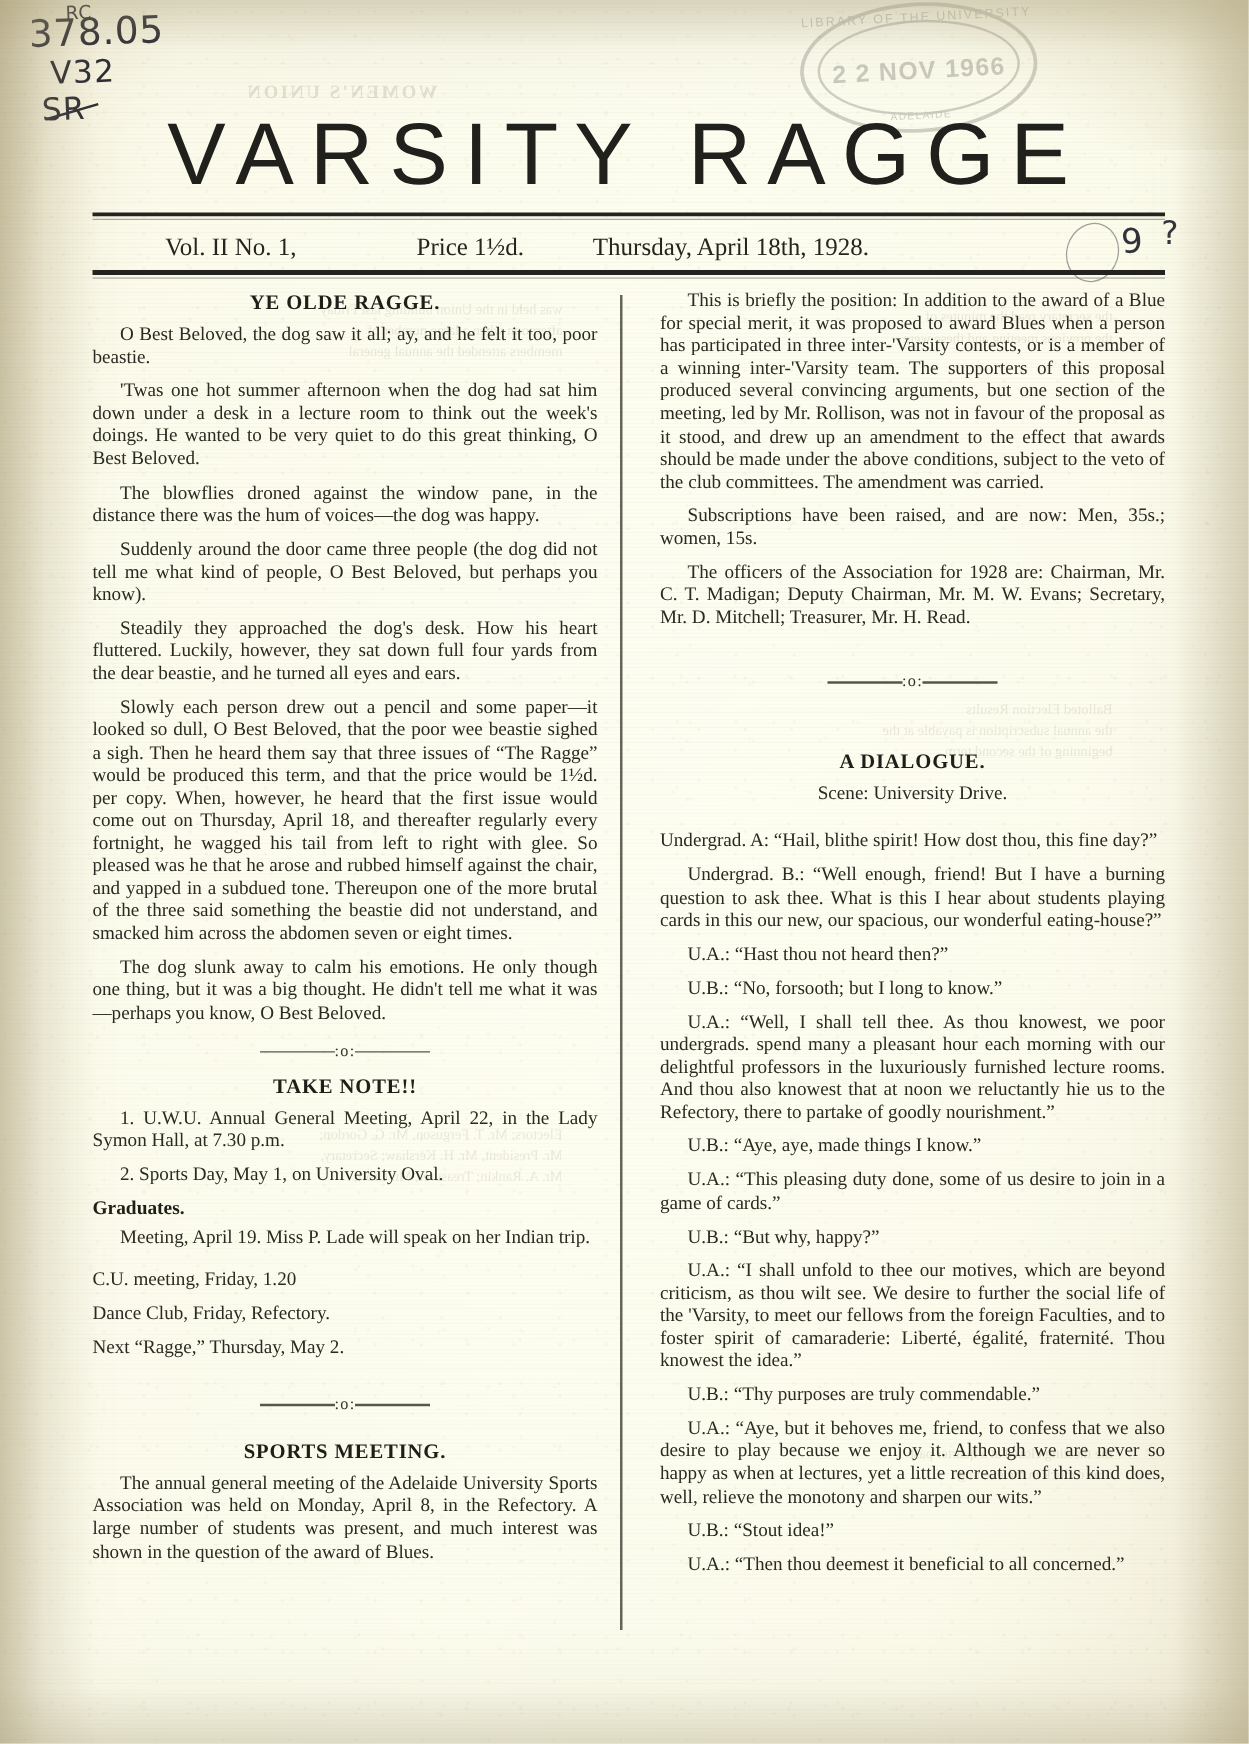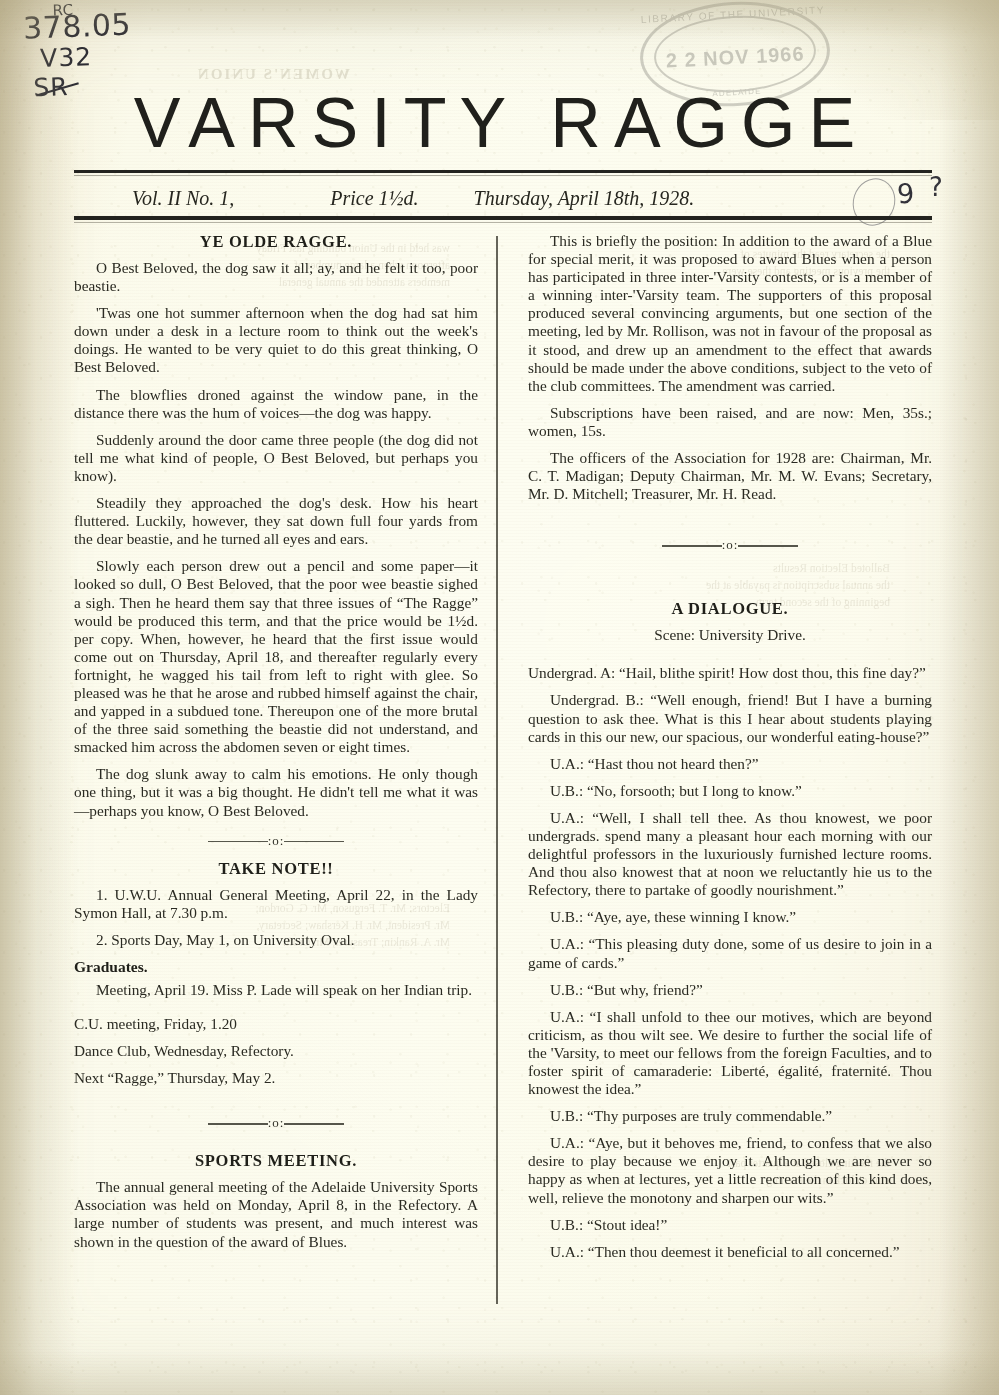--- a/index.html
+++ b/index.html
@@ -96,21 +96,21 @@
     letter-spacing:13px;
     color:#20201c;
     line-height:1;
     white-space:nowrap;
   }
   #rule1{position:absolute;left:74px;top:170px;width:858px;height:3px;background:#23231f;}
   #rule1b{position:absolute;left:74px;top:175px;width:858px;height:1px;background:#6d6a5c;opacity:.55;}
   #volbar{
     position:absolute;left:74px;top:183px;width:858px;height:30px;
     display:flex;align-items:center;
-    font-size:20px;color:#26261f;font-style:italic;
+    font-size:20px;color:#26261f;
   }
   #volbar .seg{white-space:nowrap;}
   #volbar .s1{margin-left:58px;}
   #volbar .s2{margin-left:96px;}
   #volbar .s3{margin-left:55px;}
   #rule2{position:absolute;left:74px;top:216px;width:858px;height:4px;background:#23231f;}
   #rule2b{position:absolute;left:74px;top:222px;width:858px;height:1px;background:#6d6a5c;opacity:.5;}
 
   
   #pencilmark{position:absolute;left:853px;top:172px;pointer-events:none;}
@@ -240,21 +240,21 @@
       <div class="sep">
         <span>:o:</span>
       </div>
 
       <div class="h-art">TAKE NOTE!!</div>
       <p>1. U.W.U. Annual General Meeting, April 22, in the Lady Symon Hall, at 7.30 p.m.</p>
       <p class="tight">2. Sports Day, May 1, on University Oval.</p>
       <div class="h-sub">Graduates.</div>
       <p>Meeting, April 19. Miss P. Lade will speak on her Indian trip.</p>
       <p class="noind tight" style="margin-top:16px;">C.U. meeting, Friday, 1.20</p>
-      <p class="noind tight">Dance Club, Wednesday, Refectory.</p>
+      <p class="noind tight">Dance Club, Friday, Refectory.</p>
       <p class="noind">Next “Ragge,” Thursday, May 2.</p>
 
       <div class="sep" style="margin-top:24px;">
         <span>:o:</span>
       </div>
 
       <div class="h-art" style="margin-top:14px;">SPORTS MEETING.</div>
       <p>The annual general meeting of the Adelaide University Sports Association was held on Monday, April 8, in the Refectory. A large number of students was present, and much interest was shown in the question of the award of Blues.</p>
     </div>
 
@@ -269,23 +269,23 @@
       </div>
 
       <div class="h-art" style="margin-top:40px;">A DIALOGUE.</div>
       <div class="scene">Scene: University Drive.</div>
 
       <p class="noind">Undergrad. A: “Hail, blithe spirit! How dost thou, this fine day?”</p>
       <p>Undergrad. B.: “Well enough, friend! But I have a burning question to ask thee. What is this I hear about students playing cards in this our new, our spacious, our wonderful eating-house?”</p>
       <p>U.A.: “Hast thou not heard then?”</p>
       <p>U.B.: “No, forsooth; but I long to know.”</p>
       <p>U.A.: “Well, I shall tell thee. As thou knowest, we poor undergrads. spend many a pleasant hour each morning with our delightful professors in the luxuriously furnished lecture rooms. And thou also knowest that at noon we reluctantly hie us to the Refectory, there to partake of goodly nourishment.”</p>
-      <p>U.B.: “Aye, aye, these winning I know.”</p>
+      <p>U.B.: “Aye, aye, made things I know.”</p>
       <p>U.A.: “This pleasing duty done, some of us desire to join in a game of cards.”</p>
-      <p>U.B.: “But why, friend?”</p>
+      <p>U.B.: “But why, happy?”</p>
       <p>U.A.: “I shall unfold to thee our motives, which are beyond criticism, as thou wilt see. We desire to further the social life of the 'Varsity, to meet our fellows from the foreign Faculties, and to foster spirit of camaraderie: Liberté, égalité, fraternité. Thou knowest the idea.”</p>
       <p>U.B.: “Thy purposes are truly commendable.”</p>
       <p>U.A.: “Aye, but it behoves me, friend, to confess that we also desire to play because we enjoy it. Although we are never so happy as when at lectures, yet a little recreation of this kind does, well, relieve the monotony and sharpen our wits.”</p>
       <p>U.B.: “Stout idea!”</p>
       <p>U.A.: “Then thou deemest it beneficial to all concerned.”</p>
     </div>
   </div>
 
   <div id="grain"></div>
   <div id="texture"></div>

